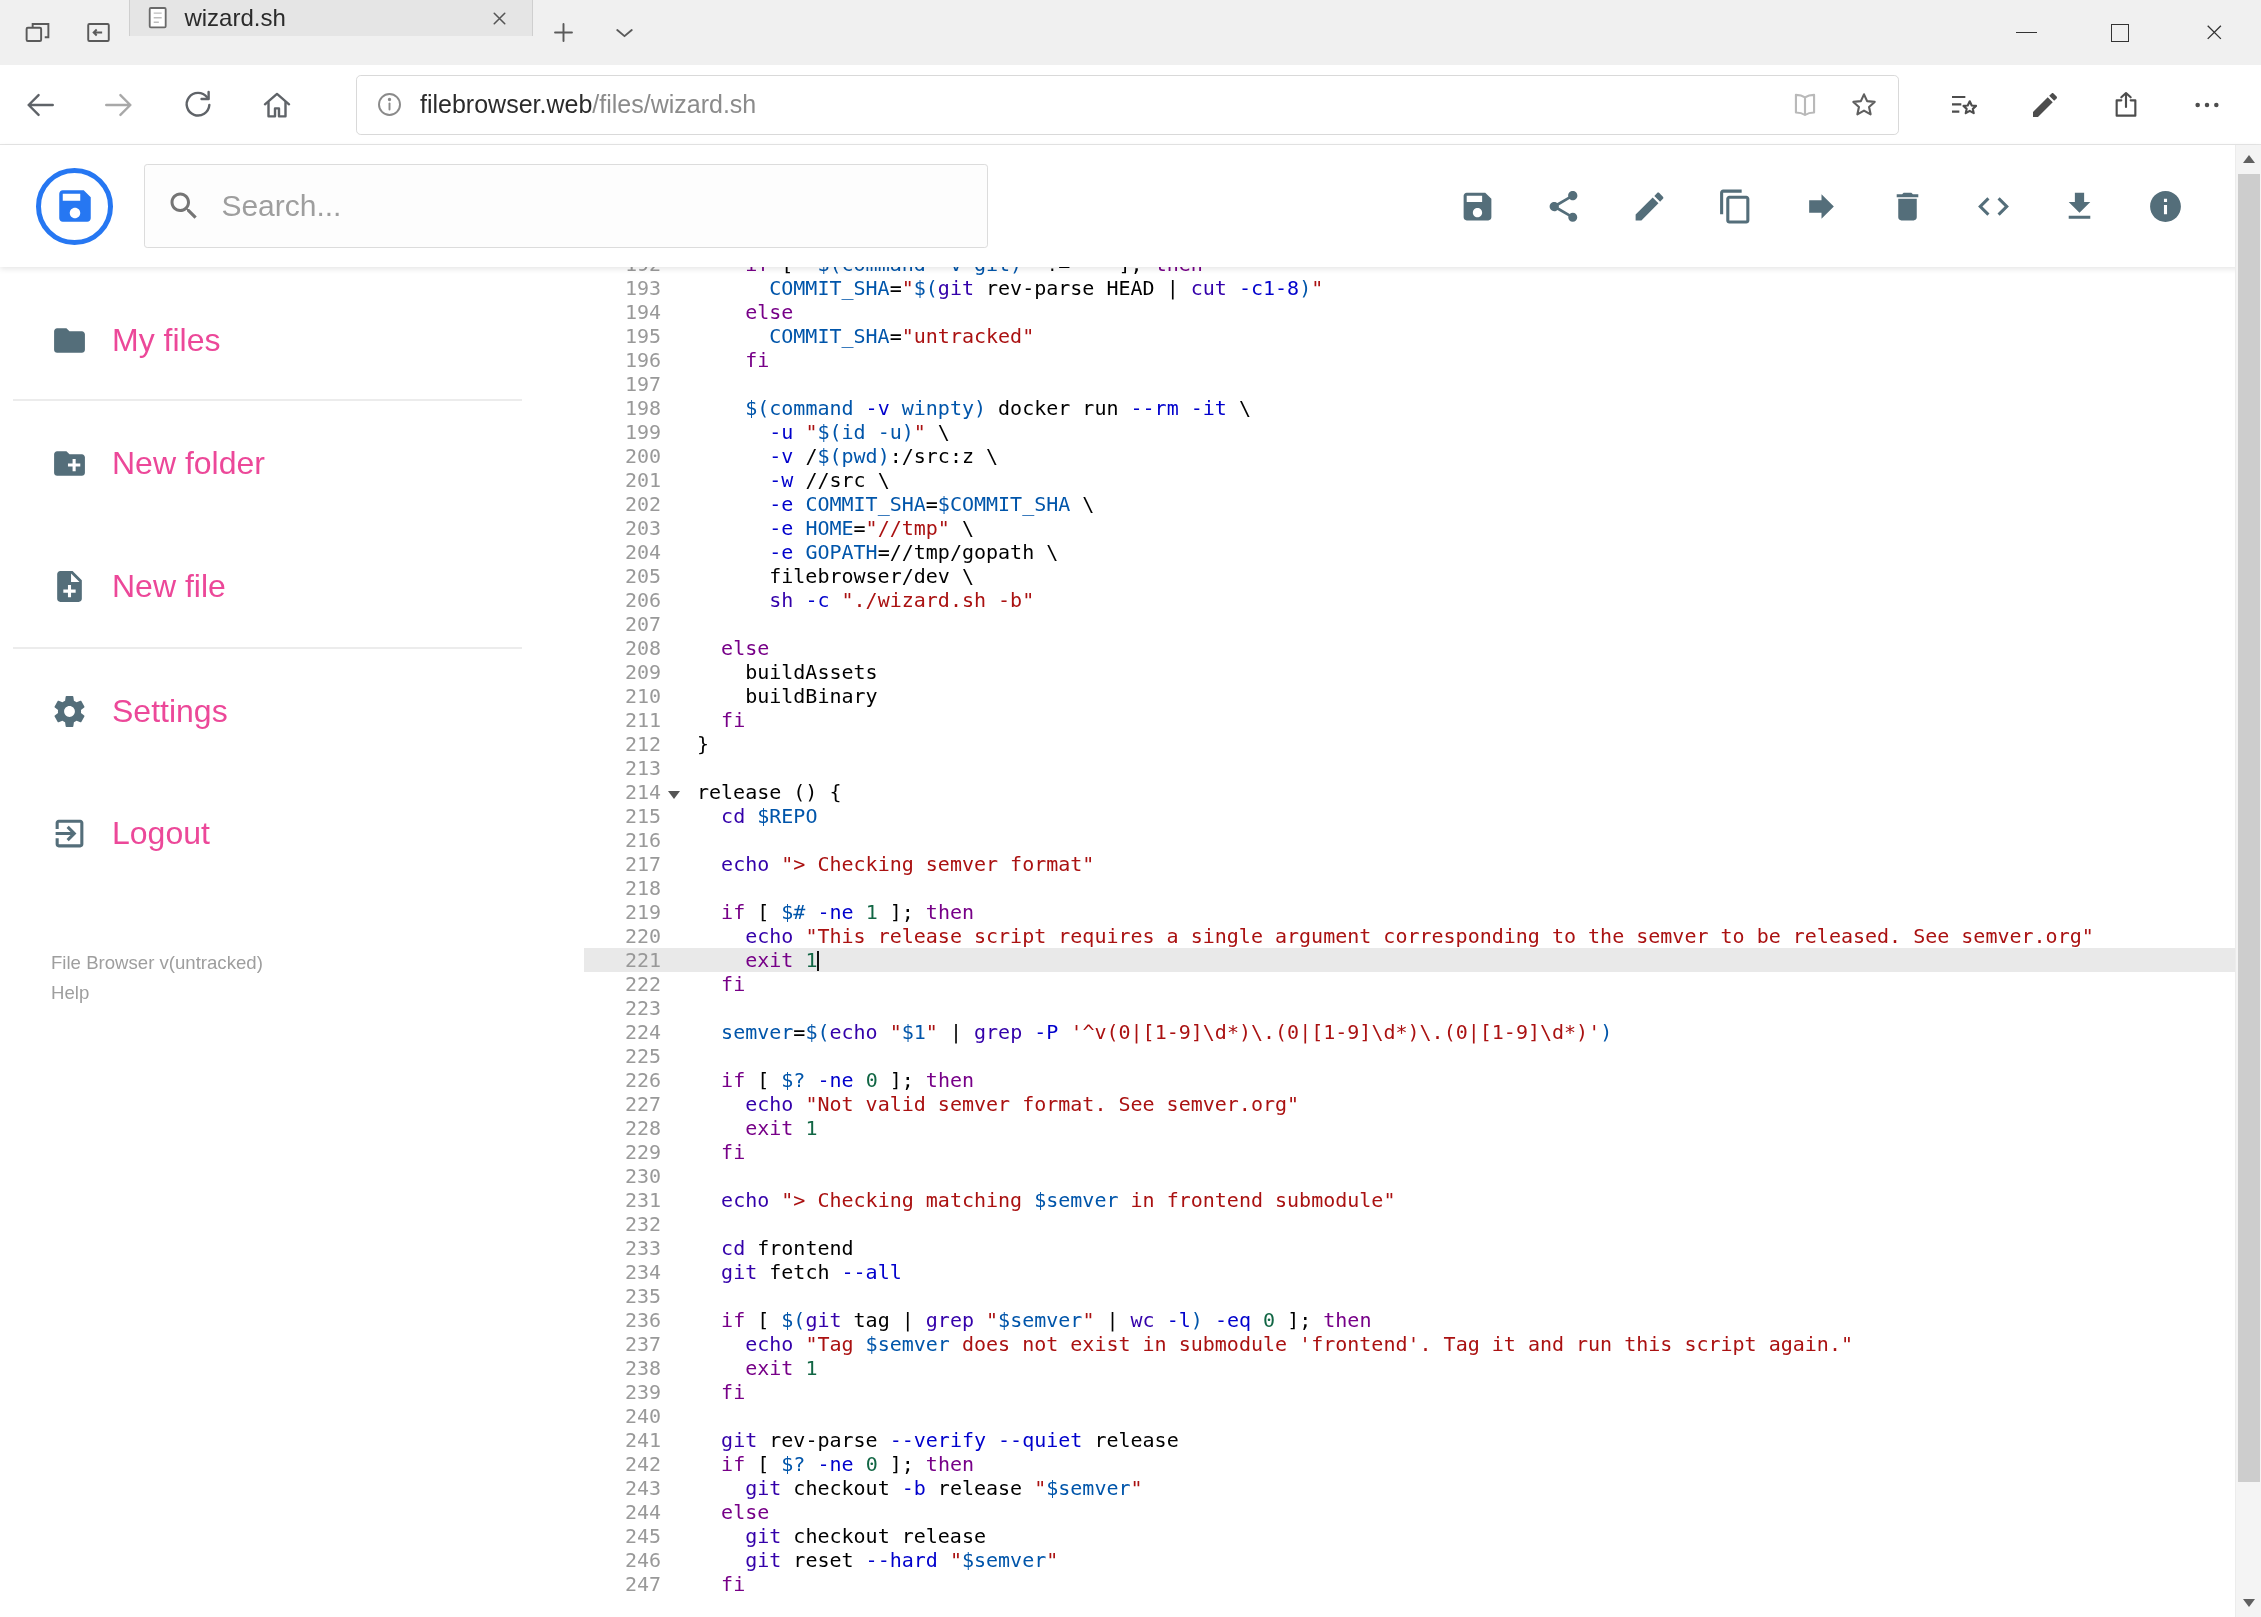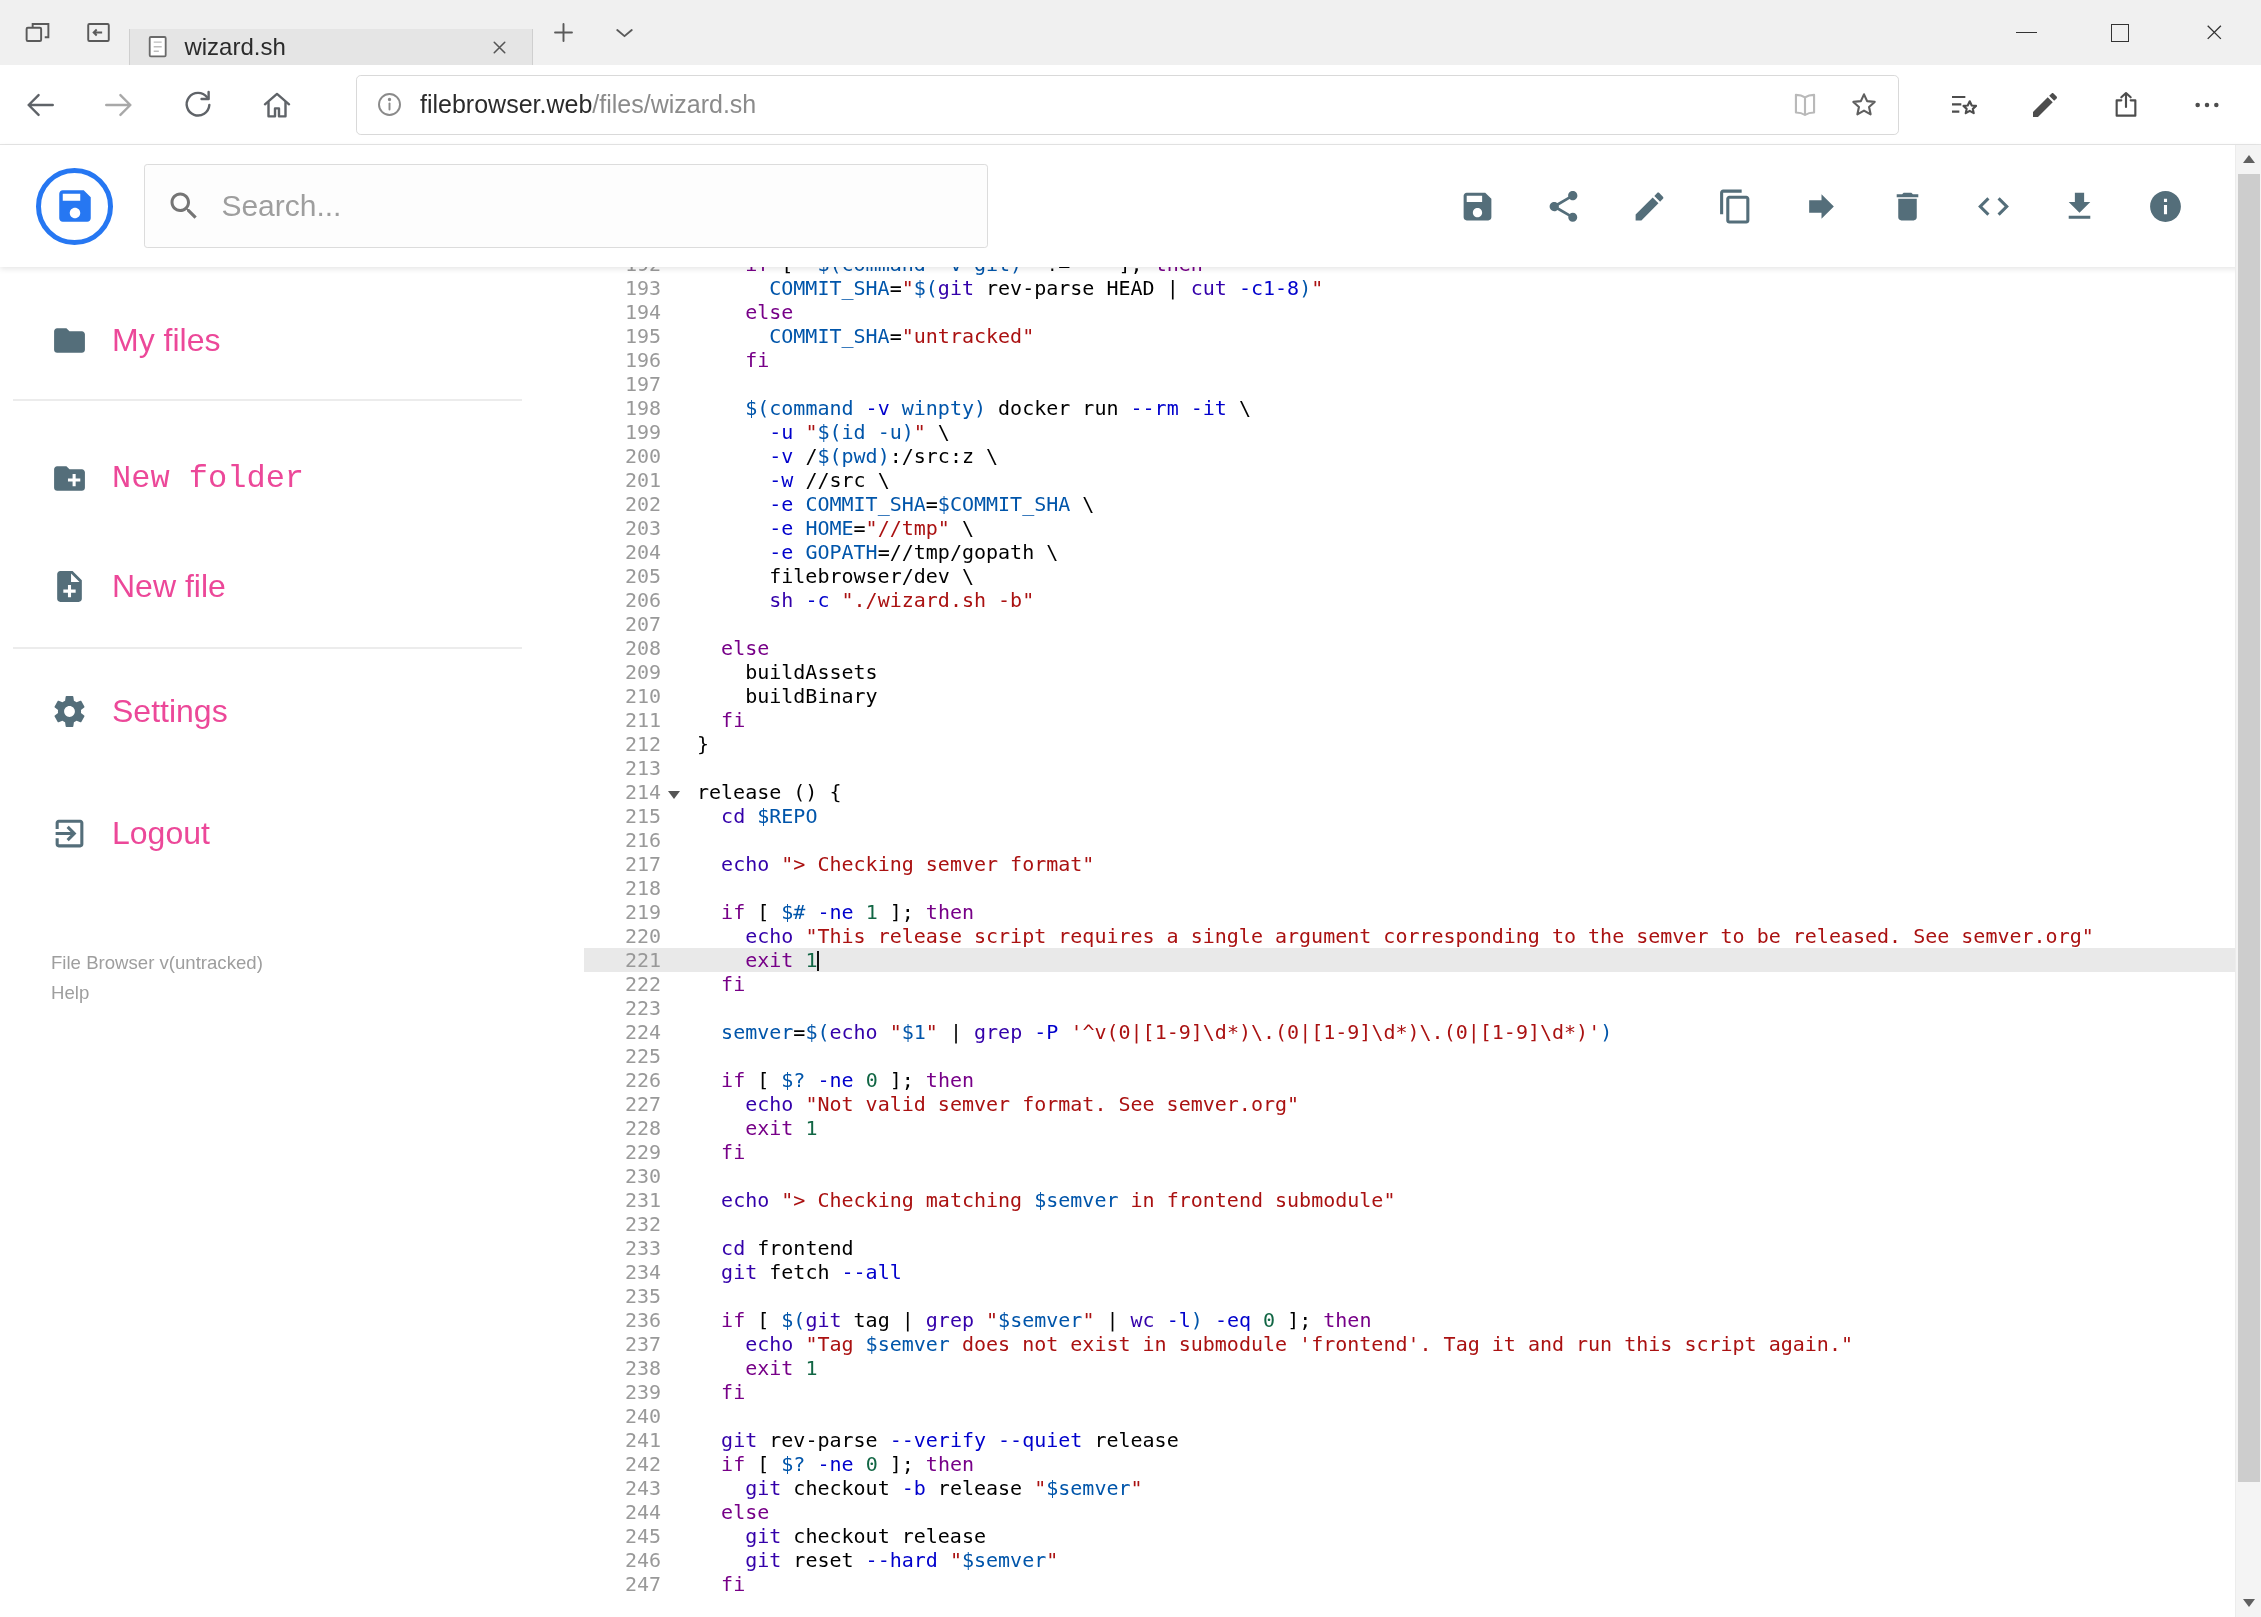--- a/index.html
+++ b/index.html
@@ -2,21 +2,21 @@
 <html style="font-size:13px"><head>
 <meta charset="utf-8">
 <style>
   * { box-sizing: border-box; margin: 0; padding: 0; }
   html,body { width: 2261px; height: 1617px; overflow: hidden; background:#fff;
               font-family: "Liberation Sans", sans-serif; }
   .window { position: relative; width: 2261px; height: 1617px; background:#fff; }
 
   
   .tabbar { position:absolute; top:0; left:0; right:0; height:65px; background:#f0f0f0;
-            display:flex; align-items:flex-end; }
+            display:flex; align-items:flex-start; }
   .chromebtn { width:61px; height:65px; border:none; background:none; color:#5a5a5a;
                display:flex; align-items:center; justify-content:center; cursor:pointer; }
   .chromebtn svg { width:29px; height:29px; }
   .tb-left { display:flex; padding-left:6.5px; }
   .tab { width:404px; background:#e5e5e5; border-left:0.8px solid #cfcfcf; border-right:0.8px solid #cfcfcf;
          display:flex; align-items:center; padding:0 14.5px; gap:13px; cursor:pointer; }
   .favicon { width:27.4px; height:27.4px; flex:0 0 auto; }
   .tab-title { flex:1; font-size:24px; color:#2b2b2b; white-space:nowrap; overflow:hidden; }
   .tab-close { border:none; background:none; color:#555; width:36px; height:36px;
                display:flex; align-items:center; justify-content:center; cursor:pointer; }
@@ -318,21 +318,21 @@
   </div>
 
   <nav class="sidebar">
     <div class="side-items">
         <div class="side-item" style="top: 42px;">
           <svg viewBox="0 0 24 24">
             <path d="M10 4H4c-1.1 0-1.99.9-1.99 2L2 18c0 1.1.9 2 2 2h16c1.1 0 2-.9 2-2V8c0-1.1-.9-2-2-2h-8l-2-2z"></path>
           </svg>
           <span class="side-label">My files</span>
         </div>
-        <div class="side-item" style="top: 180px; font-family: Liberation Mono, monospace;">
+        <div class="side-item" style="top: 165px;">
           <svg viewBox="0 0 24 24">
             <path d="M20 6h-8l-2-2H4c-1.1 0-1.99.9-1.99 2L2 18c0 1.1.9 2 2 2h16c1.1 0 2-.9 2-2V8c0-1.1-.9-2-2-2zm-1 8h-3v3h-2v-3h-3v-2h3V9h2v3h3v2z"></path>
           </svg>
           <span class="side-label">New folder</span>
         </div>
         <div class="side-item" style="top: 288px; text-align: center;">
           <svg viewBox="0 0 24 24">
             <path d="M14 2H6c-1.1 0-1.99.9-1.99 2L4 20c0 1.1.89 2 1.99 2H18c1.1 0 2-.9 2-2V8l-6-6zm2 14h-3v3h-2v-3H8v-2h3v-3h2v3h3v2zm-3-7V3.5L18.5 9H13z"></path>
           </svg>
           <span class="side-label">New file</span>

